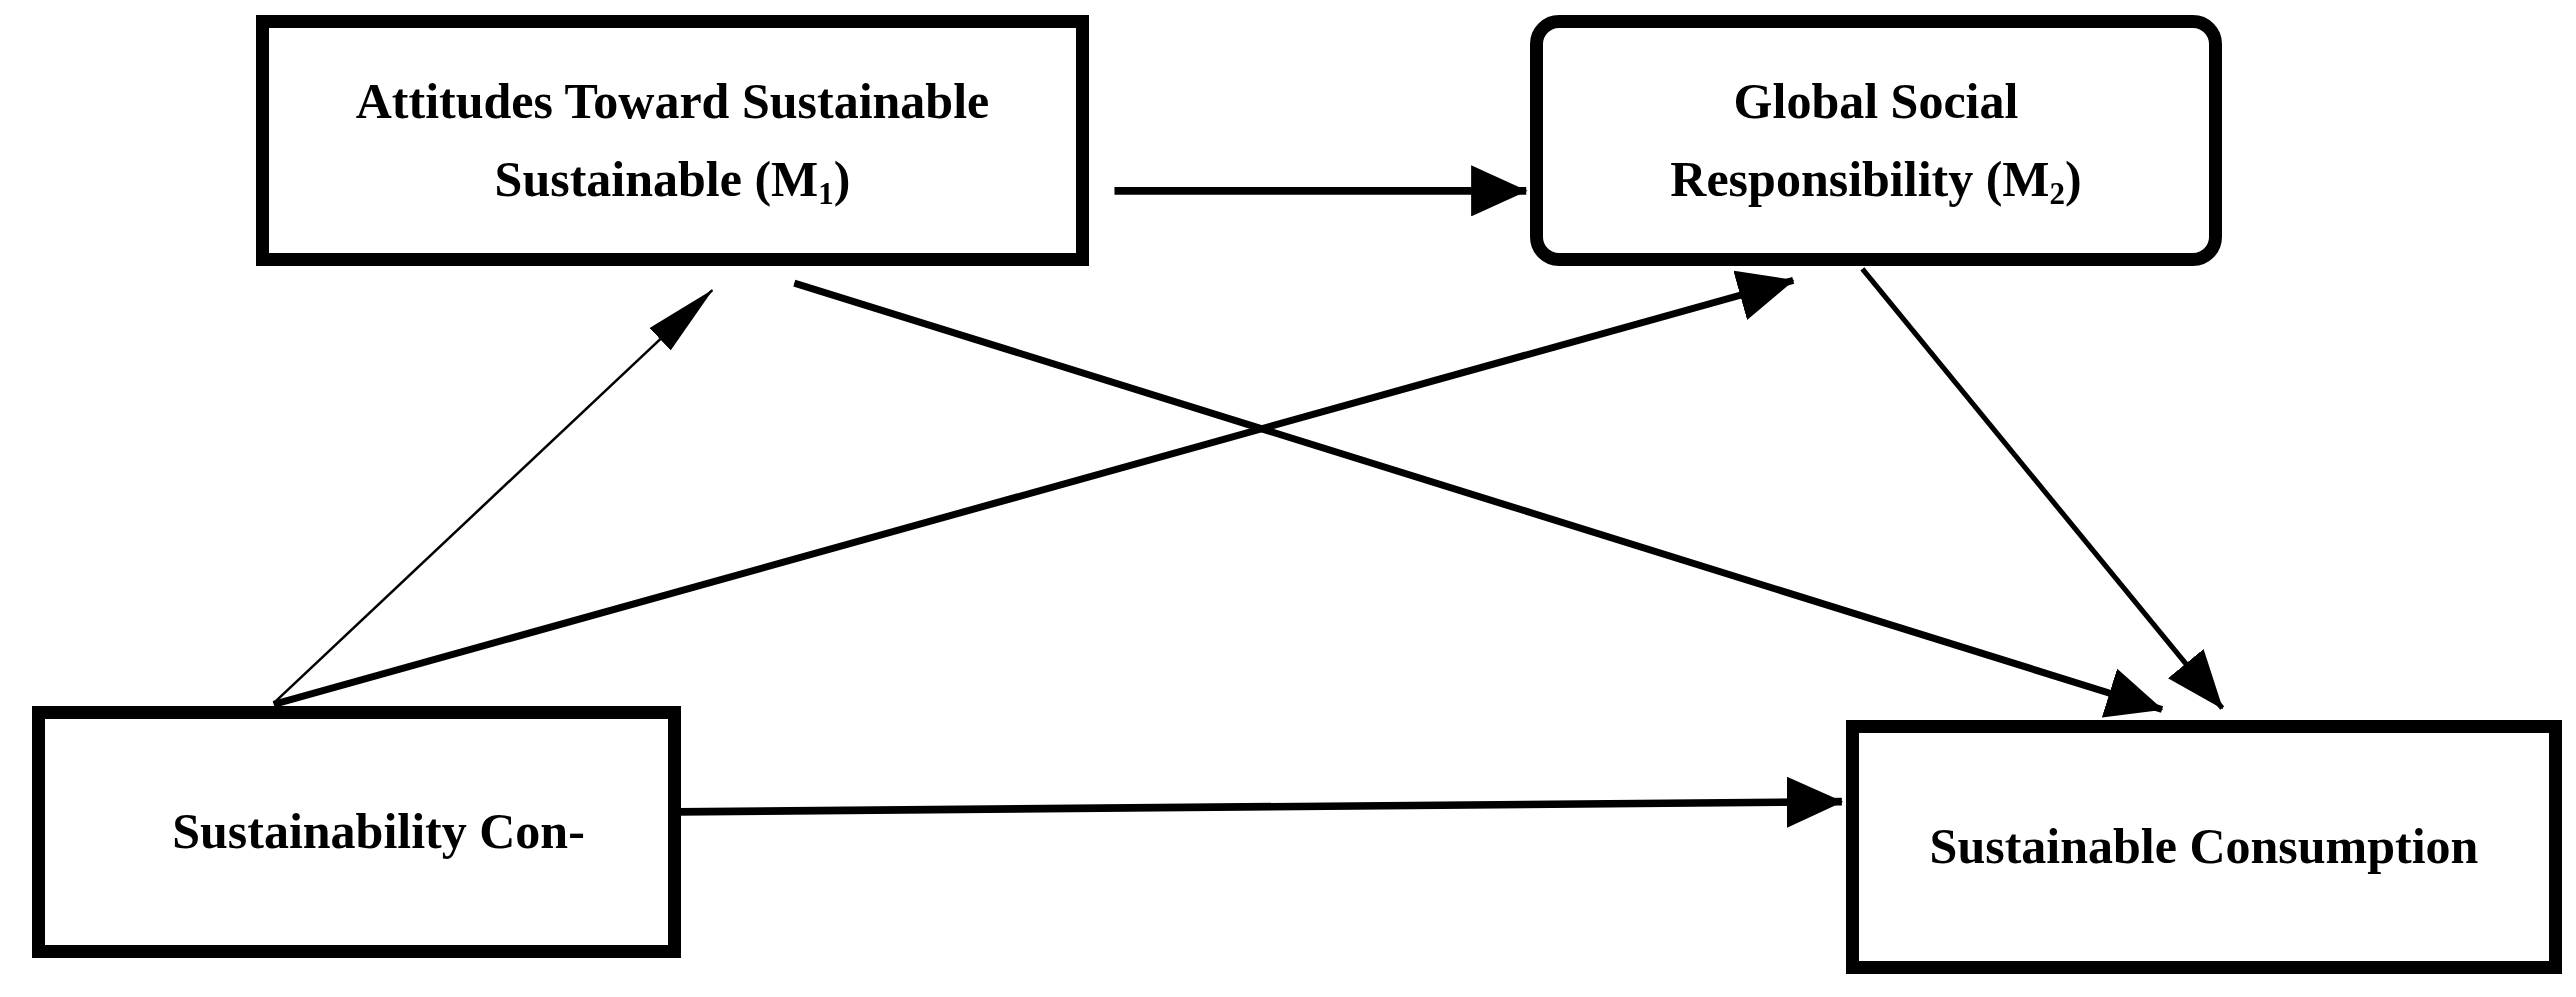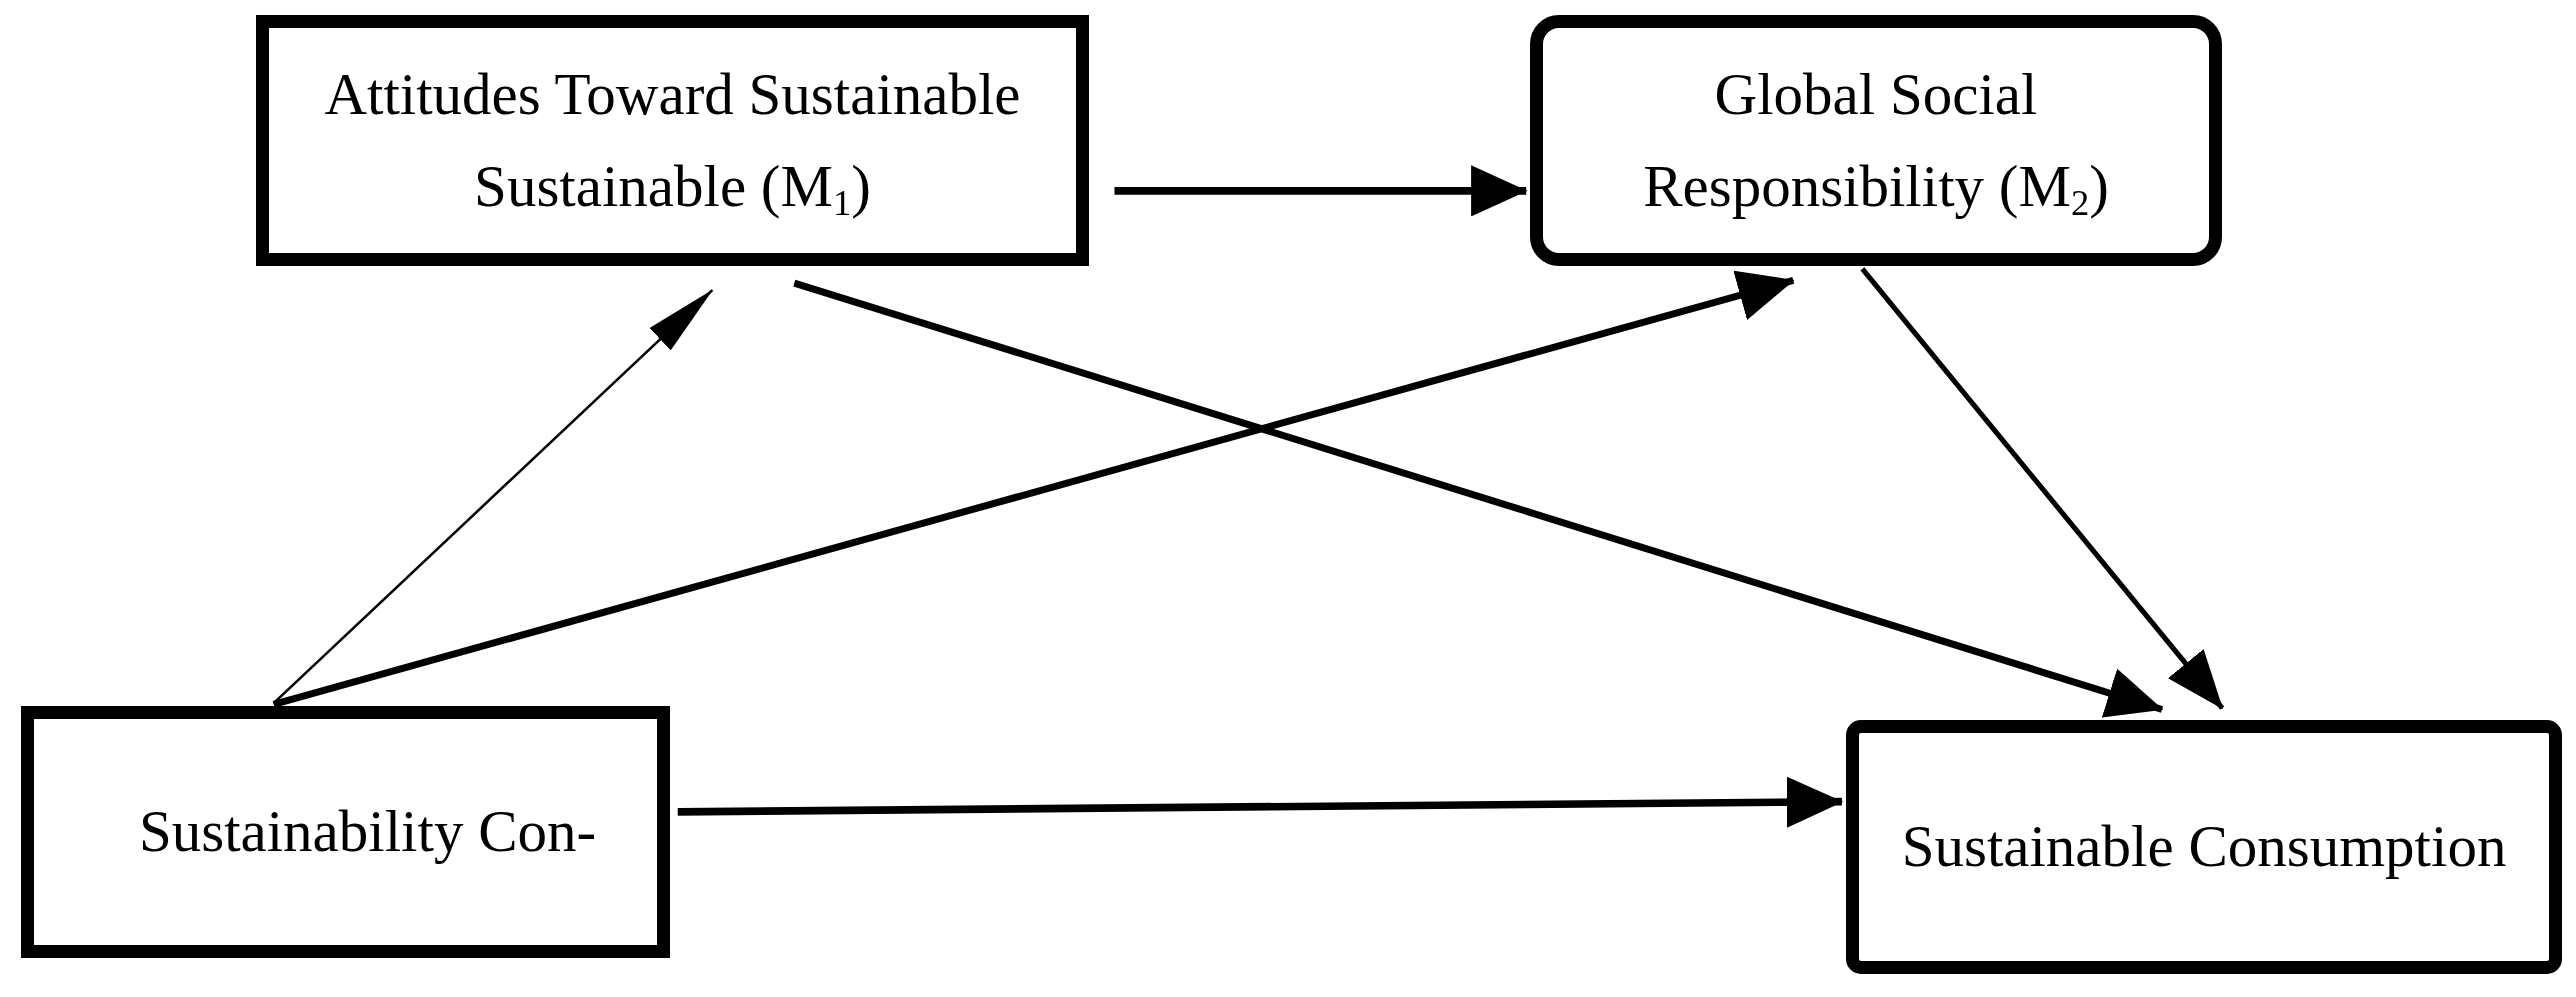--- a/index.html
+++ b/index.html
@@ -19,37 +19,38 @@
   .node {
     position: absolute;
     box-sizing: border-box;
     border: 13px solid #000000;
     background: #ffffff;
     display: flex;
     flex-direction: column;
     justify-content: center;
     align-items: center;
     text-align: center;
-    font-size: 59px;
+    font-size: 50px;
     line-height: 1.55;
     color: #000000;
     z-index: 2;
+    font-weight: bold;
   }
   .node .nline {
     white-space: nowrap;
   }
   .sub {
     font-size: 0.62em;
     vertical-align: -0.25em;
     line-height: 0;
   }
   #node-m1 { left: 256px;  top: 15.4px;   width: 833px; height: 251px; }
   #node-m2 { left: 1530px; top: 15.4px;   width: 692px; height: 251px; border-radius: 29px; }
-  #node-x  { left: 21px;   top: 706px; width: 649px; height: 252px; padding-left: 44px; }
-  #node-y  { left: 1846px; top: 720px; width: 716px; height: 254px; border-radius: 15px; }
+  #node-x  { left: 32px;   top: 706px; width: 649px; height: 252px; padding-left: 44px; }
+  #node-y  { left: 1846px; top: 720px; width: 716px; height: 254px; }
   svg.arrows {
     position: absolute;
     left: 0;
     top: 0;
     width: 2576px;
     height: 997px;
     z-index: 1;
   }
   svg.arrows line {
     stroke: #000000;

